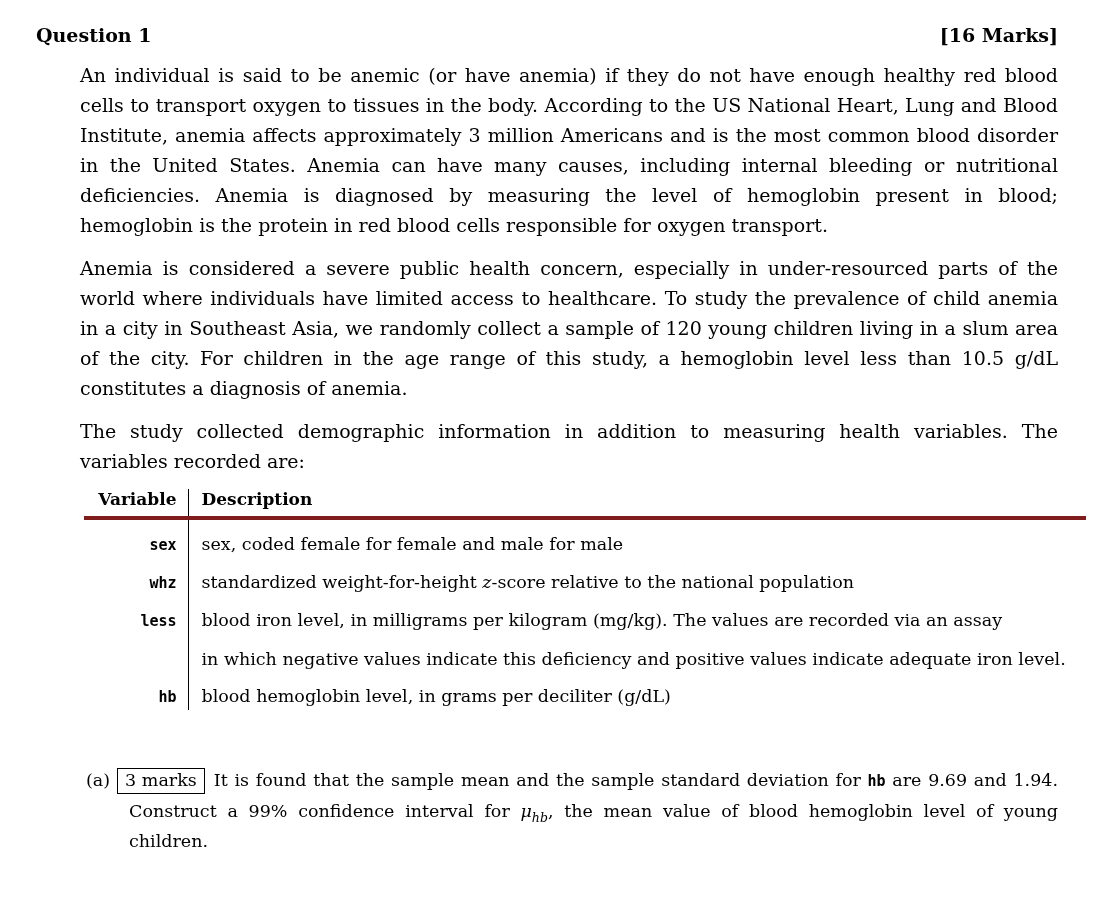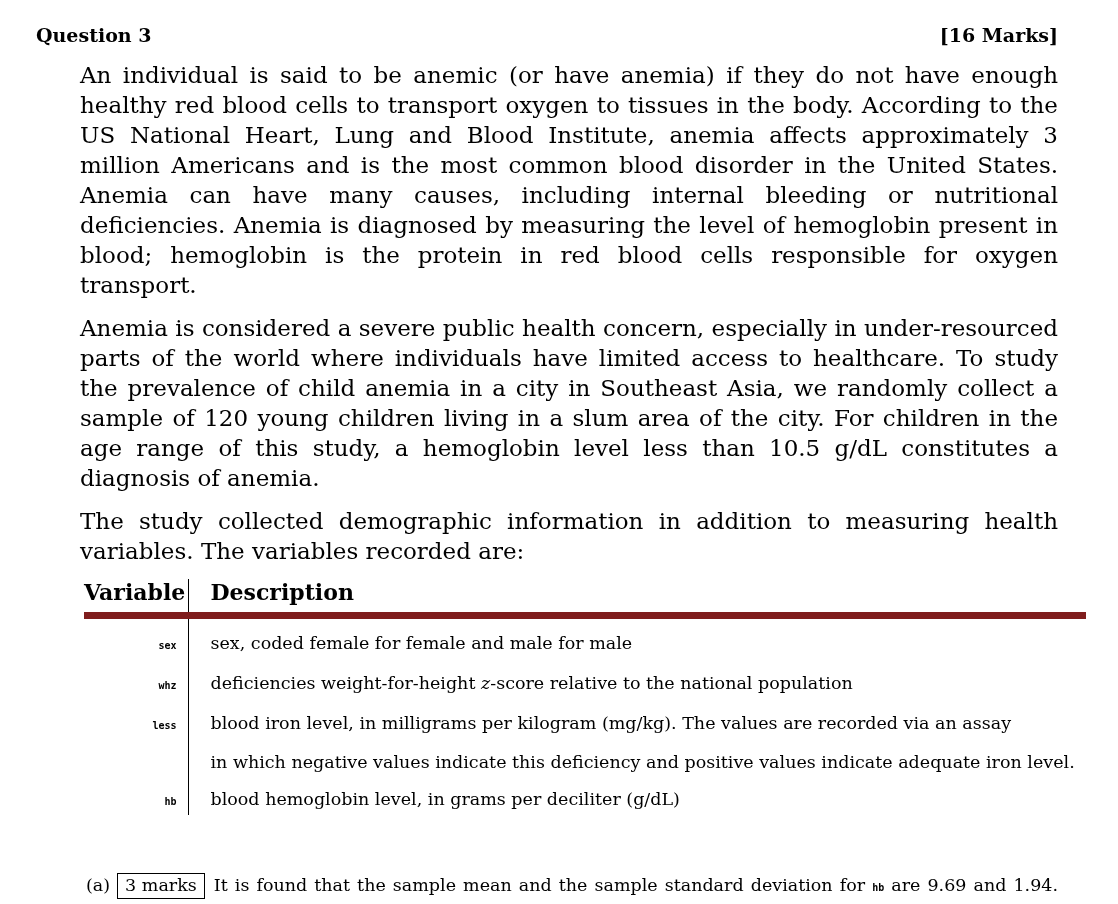--- a/index.html
+++ b/index.html
@@ -15,51 +15,51 @@
   .header-row {
     display: flex;
     justify-content: space-between;
     align-items: baseline;
     font-weight: bold;
     font-size: 19px;
     margin-bottom: 14px;
   }
   .content { margin-left: 44px; }
   .para {
-    font-size: 23px;
+    font-size: 19px;
     line-height: 30px;
     text-align: justify;
     margin-bottom: 13px;
   }
   .tt {
     font-family: "DejaVu Sans Mono", monospace;
-    font-size: 10px;
+    font-size: 15px;
     font-weight: bold;
   }
   .vars-table {
     border-collapse: collapse;
     margin: 2px 0 8px 4px;
     width: 1002px;
     table-layout: fixed;
   }
   .vars-table th {
-    font-size: 22px;
+    font-size: 17px;
     font-weight: bold;
     padding-bottom: 7px;
-    border-bottom: 7px solid #7f1d1d;
+    border-bottom: 4px solid #7f1d1d;
   }
   th.col-var, td.col-var {
     width: 104px;
     text-align: right;
     padding-right: 11px;
     border-right: 1px solid #000;
   }
   th.col-desc, td.col-desc {
     text-align: left;
-    padding-left: 22px;
+    padding-left: 13px;
   }
   .vars-table td {
     font-size: 17.5px;
     vertical-align: top;
     padding-top: 11px;
     line-height: 26px;
   }
   .desc-line2 { display: block; padding-top: 13px; }
   .part {
     margin: 14px 0 0 6px;
@@ -81,21 +81,21 @@
   }
   sub { font-size: 12.5px; line-height: 0; }
   i { font-style: italic; }
 </style>
 </head>
 <body>
 
 <div>
 
   <div class="header-row">
-    <span>Question 3</span>
+    <span>Question 1</span>
     <span>[16 Marks]</span>
   </div>
 
   <div class="content">
 
     <p class="para">An individual is said to be anemic (or have anemia) if they do not have enough healthy red blood cells to transport oxygen to tissues in the body. According to the US National Heart, Lung and Blood Institute, anemia affects approximately 3 million Americans and is the most common blood disorder in the United States. Anemia can have many causes, including internal bleeding or nutritional deficiencies. Anemia is diagnosed by measuring the level of hemoglobin present in blood; hemoglobin is the protein in red blood cells responsible for oxygen transport.</p>
 
     <p class="para">Anemia is considered a severe public health concern, especially in under-resourced parts of the world where individuals have limited access to healthcare. To study the prevalence of child anemia in a city in Southeast Asia, we randomly collect a sample of 120 young children living in a slum area of the city. For children in the age range of this study, a hemoglobin level less than 10.5 g/dL constitutes a diagnosis of anemia.</p>
 
     <p class="para">The study collected demographic information in addition to measuring health variables. The variables recorded are:</p>
@@ -107,21 +107,21 @@
           <th class="col-desc">Description</th>
         </tr>
       </thead>
       <tbody>
         <tr>
           <td class="col-var"><code class="tt">sex</code></td>
           <td class="col-desc">sex, coded female for female and male for male</td>
         </tr>
         <tr>
           <td class="col-var"><code class="tt">whz</code></td>
-          <td class="col-desc"><span>deficiencies weight-for-height </span><i>z</i><span>-score relative to the national population</span></td>
+          <td class="col-desc"><span>standardized weight-for-height </span><i>z</i><span>-score relative to the national population</span></td>
         </tr>
         <tr>
           <td class="col-var"><code class="tt">less</code></td>
           <td class="col-desc"><span>blood iron level, in milligrams per kilogram (mg/kg). The values are recorded via an assay</span><span class="desc-line2">in which negative values indicate this deficiency and positive values indicate adequate iron level.</span></td>
         </tr>
         <tr>
           <td class="col-var"><code class="tt">hb</code></td>
           <td class="col-desc">blood hemoglobin level, in grams per deciliter (g/dL)</td>
         </tr>
       </tbody>

